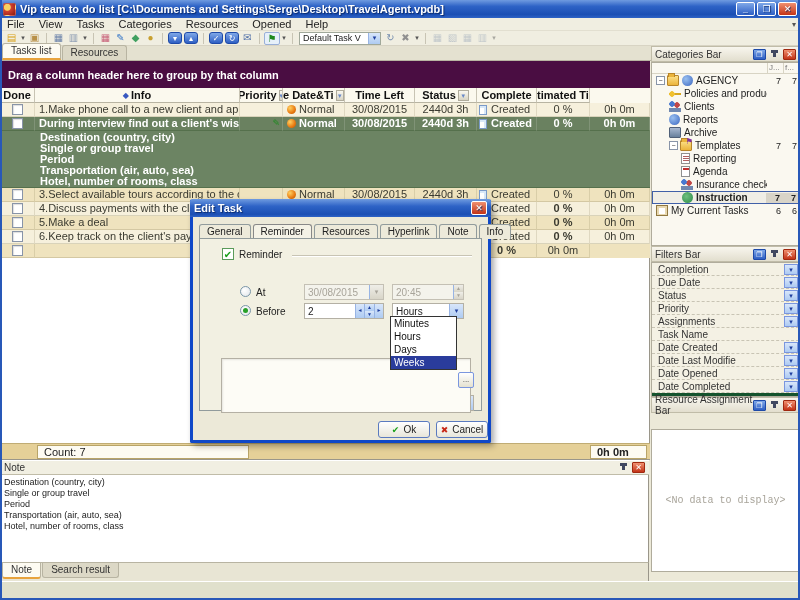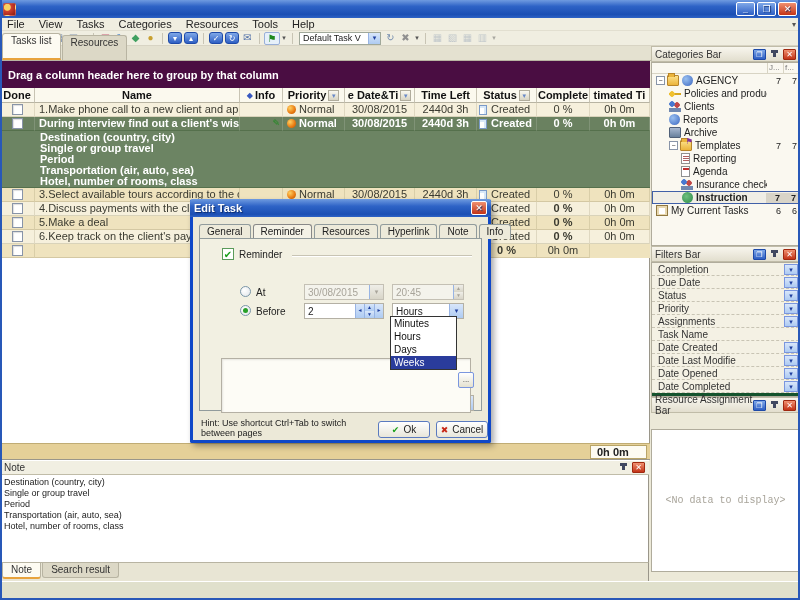--- a/index.html
+++ b/index.html
@@ -39,21 +39,21 @@
   .tcombo .cbtn{margin-left:auto;width:12px;height:11px;
     background:linear-gradient(180deg,#D8E6FA,#AECBF2);border-left:1px solid #98B4E4;
     color:#1E3E9E;font-size:7px;text-align:center;line-height:10px;}
   .i-new{color:#D8A018}.i-dup{color:#B89048}.i-print{color:#6880A8}.i-prev{color:#8898B0}
   .i-add{color:#C86078}.i-edit{color:#3878C8}.i-attach{color:#40A060}.i-key{color:#C8A030}
   .i-mail{color:#5070A8}.i-refresh{color:#7890B0}.i-del{color:#909090}
   .dis{opacity:.45;}
   
   #tabrow{left:0;top:46px;width:800px;height:15px;background:#E4E1D0;
     border-bottom:1px solid #B8B4A2;font-size:10px;display:flex;align-items:flex-end;padding-left:2px;}
-  .mtab{padding:1px 8px 12px;border:1px solid #B8B4A2;border-bottom:none;
+  .mtab{padding:1px 8px 2px;border:1px solid #B8B4A2;border-bottom:none;
     border-radius:3px 3px 0 0;background:#DCD8C6;color:#333;margin-right:1px;}
   .mtab.active{background:#FDFBF2;border-bottom:2px solid #E8A33D;font-weight:normal;}
   
   #gridarea{left:0;top:61px;width:650px;height:382px;background:#fff;border-right:1px solid #9A968A;}
   #groupbar{left:0;top:0;width:650px;height:27px;background:#4A0D42;color:#fff;
     font-weight:bold;font-size:11px;display:flex;align-items:center;padding-left:8px;}
   .grow{display:grid;grid-template-columns:35px 205px 43px 62px 70px 62px 60px 53px 60px;width:650px;}
   #ghead{left:0;top:27px;height:15px;background:#FBF9EE;font-weight:bold;font-size:11px;color:#111;}
   #ghead>div{border-right:1px solid #C8C4B4;border-bottom:1px solid #B8B4A2;display:flex;
     align-items:center;justify-content:center;gap:2px;overflow:hidden;white-space:nowrap;}
@@ -204,34 +204,35 @@
   .dbtn .ok{color:#18A018;font-size:9px;}
   .dbtn .cx{color:#C82818;font-size:9px;font-weight:bold;}
   #frame{left:0;top:0;width:800px;height:600px;border:2px solid #2858B8;border-top:none;
     pointer-events:none;z-index:300;}
 </style>
 </head>
 <body>
 
 <div class="abs" id="titlebar">
   <span class="appicon"></span>
+  <span>Vip team to do list [C:\Documents and Settings\Serge\Desktop\TravelAgent.vpdb]</span>
   <span class="wbtns">
     <span class="wbtn">_</span>
     <span class="wbtn">❐</span>
     <span class="wbtn close">✕</span>
   </span>
 </div>
 
 <div class="abs" id="menubar">
   <span class="menuitem">File</span>
   <span class="menuitem">View</span>
   <span class="menuitem">Tasks</span>
   <span class="menuitem">Categories</span>
   <span class="menuitem">Resources</span>
-  <span class="menuitem">Tools</span>
+  <span class="menuitem">Opened</span>
   <span class="menuitem">Help</span>
   <span class="menu-overflow">▾</span>
 </div>
 
 <div class="abs" id="toolbar">
   <span class="ticon i-new">▤</span>
   <span class="ticon sm">▾</span>
   <span class="ticon i-dup">▣</span>
   <span class="tsep"></span>
   <span class="ticon i-print">▦</span>
@@ -271,21 +272,20 @@
 <div class="abs" id="tabrow">
   <span class="mtab active">Tasks list</span>
   <span class="mtab">Resources</span>
 </div>
 
 <div class="abs" id="gridarea">
   <div class="abs" id="groupbar">Drag a column header here to group by that column</div>
 
   <div class="abs grow" id="ghead">
     <div>Done</div>
-    <div>Name</div>
     <div>
         <span class="diamond">◆</span>
         <span>Info</span>
       </div>
     <div>
         <span>Priority</span>
         <span class="sortbtn">▾</span>
       </div>
     <div>
         <span>e Date&amp;Ti</span>
@@ -435,20 +435,21 @@
           <span class="doc"></span>
           <span>Created</span>
         </div>
       <div class="c-cent" style="font-weight:bold">0 %</div>
       <div class="c-cent">0h 0m</div>
     </div>
   </div>
 </div>
 
 <div class="abs" id="countrow">
+  <span class="countbox">Count: 7</span>
   <span class="totbox">0h 0m</span>
 </div>
 
 <div class="abs" id="noteheader">
   <span>Note</span>
   <span class="pbtns" style="margin-left:auto;display:flex;gap:2px;">
     <span class="pbtn pin">
       <svg width="9" height="9" viewBox="0 0 9 9">
           <path d="M1 1h7v3h-2v4h-3V4H1z" fill="#404860"></path>
         </svg>
@@ -696,21 +697,20 @@
   </div>
 
   <div id="unitlist">
     <div class="opt">Minutes</div>
     <div class="opt">Hours</div>
     <div class="opt">Days</div>
     <div class="opt hl">Weeks</div>
   </div>
 
   <div id="dlglist"></div>
-  <div id="dlghint">Hint: Use shortcut Ctrl+Tab to switch between pages</div>
   <div class="dbtn" style="left:185px;top:221px;width:52px;">
     <span class="ok">✔</span>
       <span>Ok</span>
   </div>
   <div class="dbtn" style="left:243px;top:221px;width:52px;">
     <span class="cx">✖</span>
       <span>Cancel</span>
   </div>
 </div>
 

